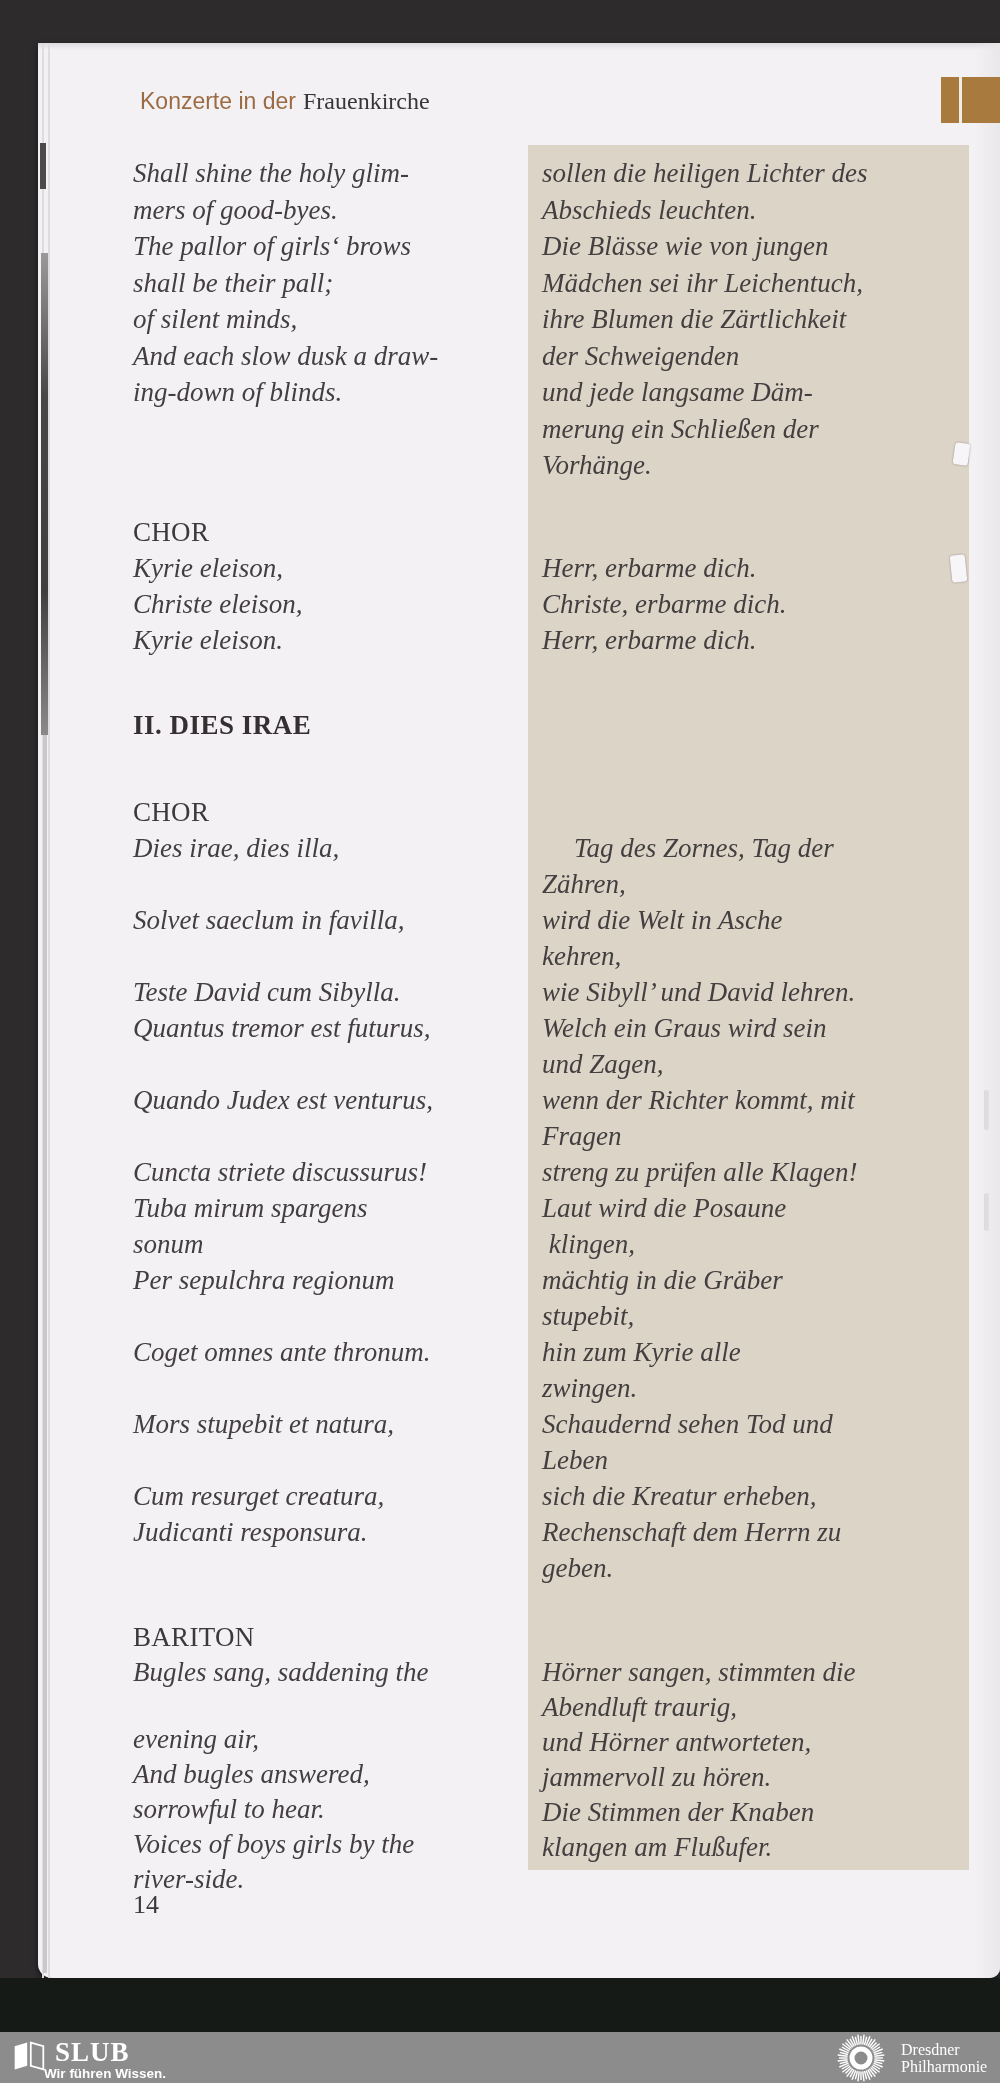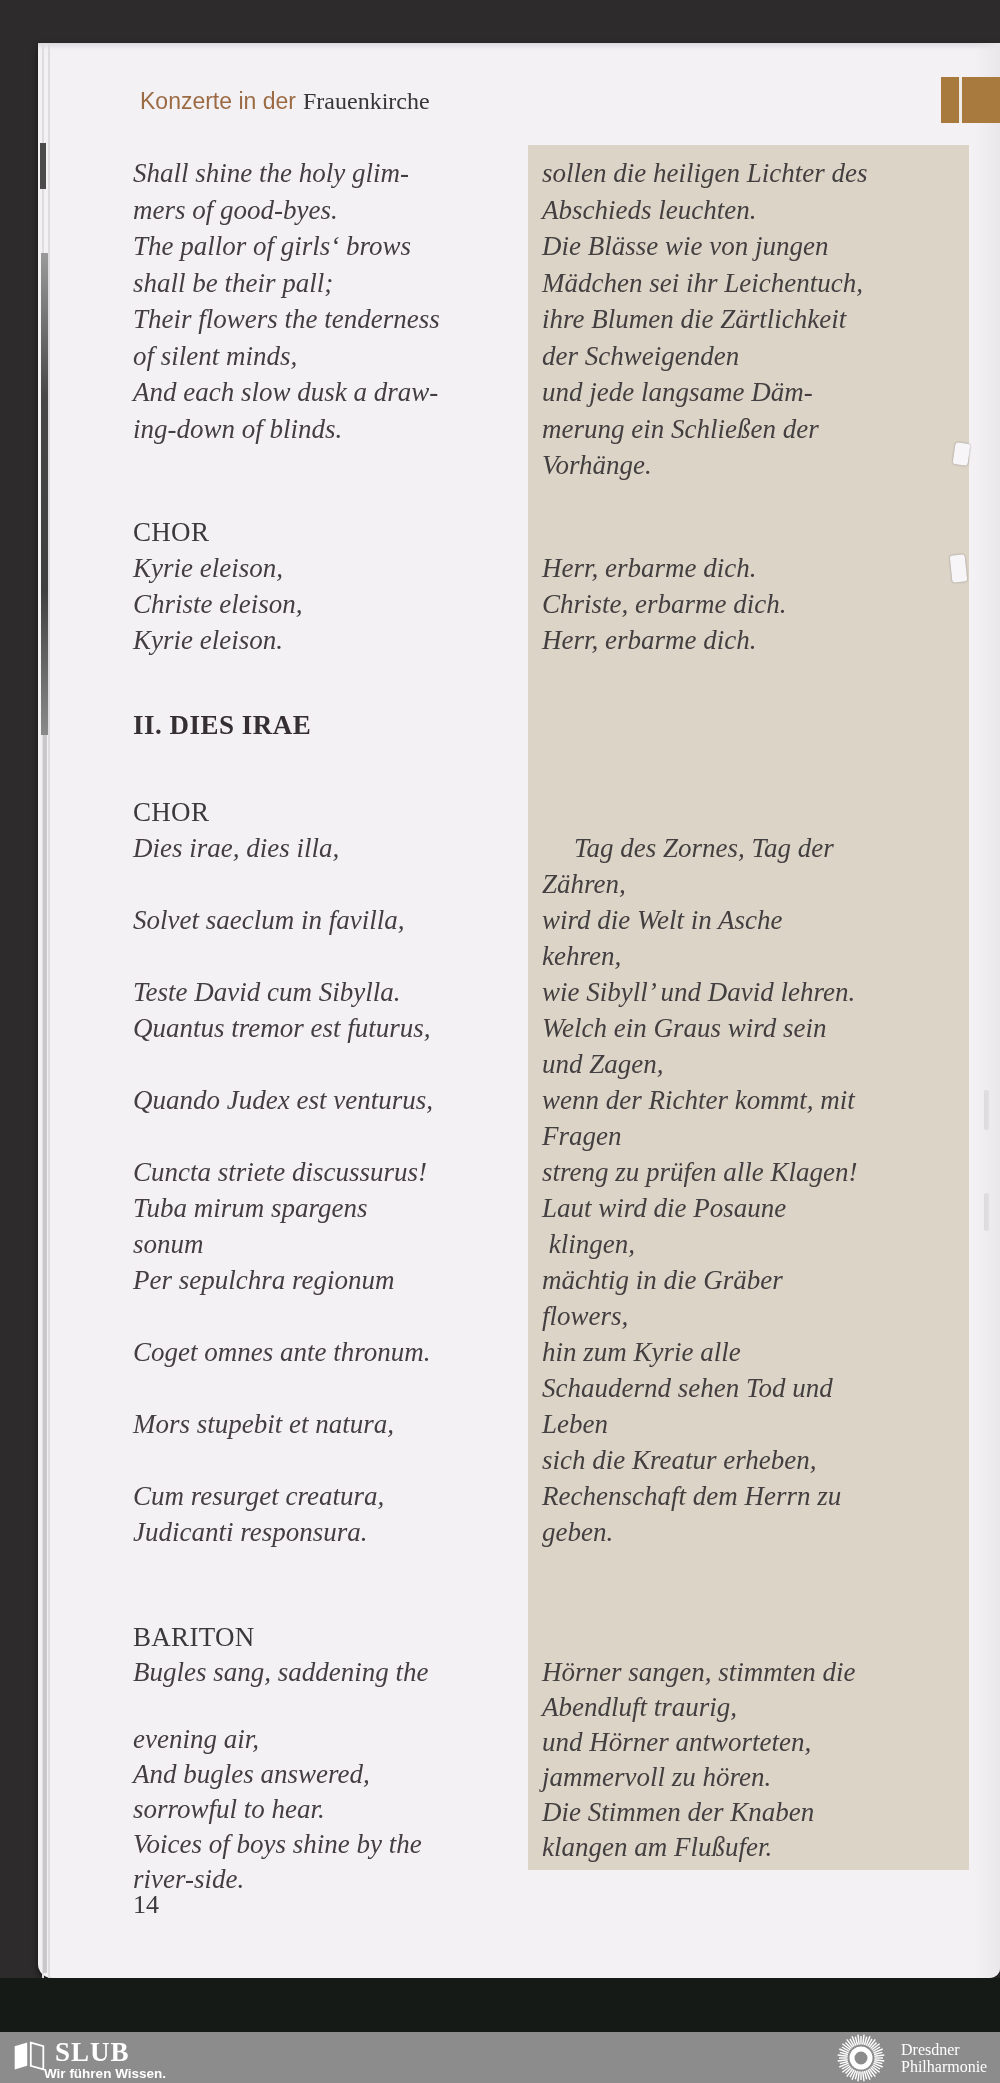--- a/index.html
+++ b/index.html
@@ -103,21 +103,20 @@
 
     <div class="beige-col"></div>
 
     <div id="text-layer">
         <div class="section" style="top: 112px;">
           <div class="col left">
             <div class="line" style="height: 36.5px; line-height: 36.5px;">Shall shine the holy glim-</div>
             <div class="line" style="height: 36.5px; line-height: 36.5px;">mers of good-byes.</div>
             <div class="line" style="height: 36.5px; line-height: 36.5px;">The pallor of girls‘ brows</div>
             <div class="line" style="height: 36.5px; line-height: 36.5px;">shall be their pall;</div>
-            <div class="line" style="height: 36.5px; line-height: 36.5px;">Their flowers the tenderness</div>
             <div class="line" style="height: 36.5px; line-height: 36.5px;">of silent minds,</div>
             <div class="line" style="height: 36.5px; line-height: 36.5px;">And each slow dusk a draw-</div>
             <div class="line" style="height: 36.5px; line-height: 36.5px;">ing-down of blinds.</div>
           </div>
           <div class="col right">
             <div class="line" style="height: 36.5px; line-height: 36.5px;">sollen die heiligen Lichter des</div>
             <div class="line" style="height: 36.5px; line-height: 36.5px;">Abschieds leuchten.</div>
             <div class="line" style="height: 36.5px; line-height: 36.5px;">Die Blässe wie von jungen</div>
             <div class="line" style="height: 36.5px; line-height: 36.5px;">Mädchen sei ihr Leichentuch,</div>
             <div class="line" style="height: 36.5px; line-height: 36.5px;">ihre Blumen die Zärtlichkeit</div>
@@ -174,37 +173,38 @@
             <div class="line" style="height: 36px; line-height: 36px;">kehren,</div>
             <div class="line" style="height: 36px; line-height: 36px;">wie Sibyll’ und David lehren.</div>
             <div class="line" style="height: 36px; line-height: 36px;">Welch ein Graus wird sein</div>
             <div class="line" style="height: 36px; line-height: 36px;">und Zagen,</div>
             <div class="line" style="height: 36px; line-height: 36px;">wenn der Richter kommt, mit</div>
             <div class="line" style="height: 36px; line-height: 36px;">Fragen</div>
             <div class="line" style="height: 36px; line-height: 36px;">streng zu prüfen alle Klagen!</div>
             <div class="line" style="height: 36px; line-height: 36px;">Laut wird die Posaune</div>
             <div class="line" style="height: 36px; line-height: 36px;"> klingen,</div>
             <div class="line" style="height: 36px; line-height: 36px;">mächtig in die Gräber</div>
-            <div class="line" style="height: 36px; line-height: 36px;">flowers,</div>
+            <div class="line" style="height: 36px; line-height: 36px;">stupebit,</div>
             <div class="line" style="height: 36px; line-height: 36px;">hin zum Kyrie alle</div>
+            <div class="line" style="height: 36px; line-height: 36px;">zwingen.</div>
             <div class="line" style="height: 36px; line-height: 36px;">Schaudernd sehen Tod und</div>
             <div class="line" style="height: 36px; line-height: 36px;">Leben</div>
             <div class="line" style="height: 36px; line-height: 36px;">sich die Kreatur erheben,</div>
             <div class="line" style="height: 36px; line-height: 36px;">Rechenschaft dem Herrn zu</div>
             <div class="line" style="height: 36px; line-height: 36px;">geben.</div>
           </div>
         </div>
         <div class="section" style="top: 1577px;">
           <div class="col left">
             <div class="line caps" style="height: 35px; line-height: 35px;">BARITON</div>
             <div class="line" style="height: 35px; line-height: 35px;">Bugles sang, saddening the</div>
             <div class="line" style="height: 35px; line-height: 35px; margin-top: 32px;">evening air,</div>
             <div class="line" style="height: 35px; line-height: 35px;">And bugles answered,</div>
             <div class="line" style="height: 35px; line-height: 35px;">sorrowful to hear.</div>
-            <div class="line" style="height: 35px; line-height: 35px;">Voices of boys shine by the</div>
+            <div class="line" style="height: 35px; line-height: 35px;">Voices of boys girls by the</div>
             <div class="line" style="height: 35px; line-height: 35px;">river-side.</div>
           </div>
           <div class="col right">
             <div class="line" style="height: 35px; line-height: 35px;"></div>
             <div class="line" style="height: 35px; line-height: 35px;">Hörner sangen, stimmten die</div>
             <div class="line" style="height: 35px; line-height: 35px;">Abendluft traurig,</div>
             <div class="line" style="height: 35px; line-height: 35px;">und Hörner antworteten,</div>
             <div class="line" style="height: 35px; line-height: 35px;">jammervoll zu hören.</div>
             <div class="line" style="height: 35px; line-height: 35px;">Die Stimmen der Knaben</div>
             <div class="line" style="height: 35px; line-height: 35px;">klangen am Flußufer.</div>

